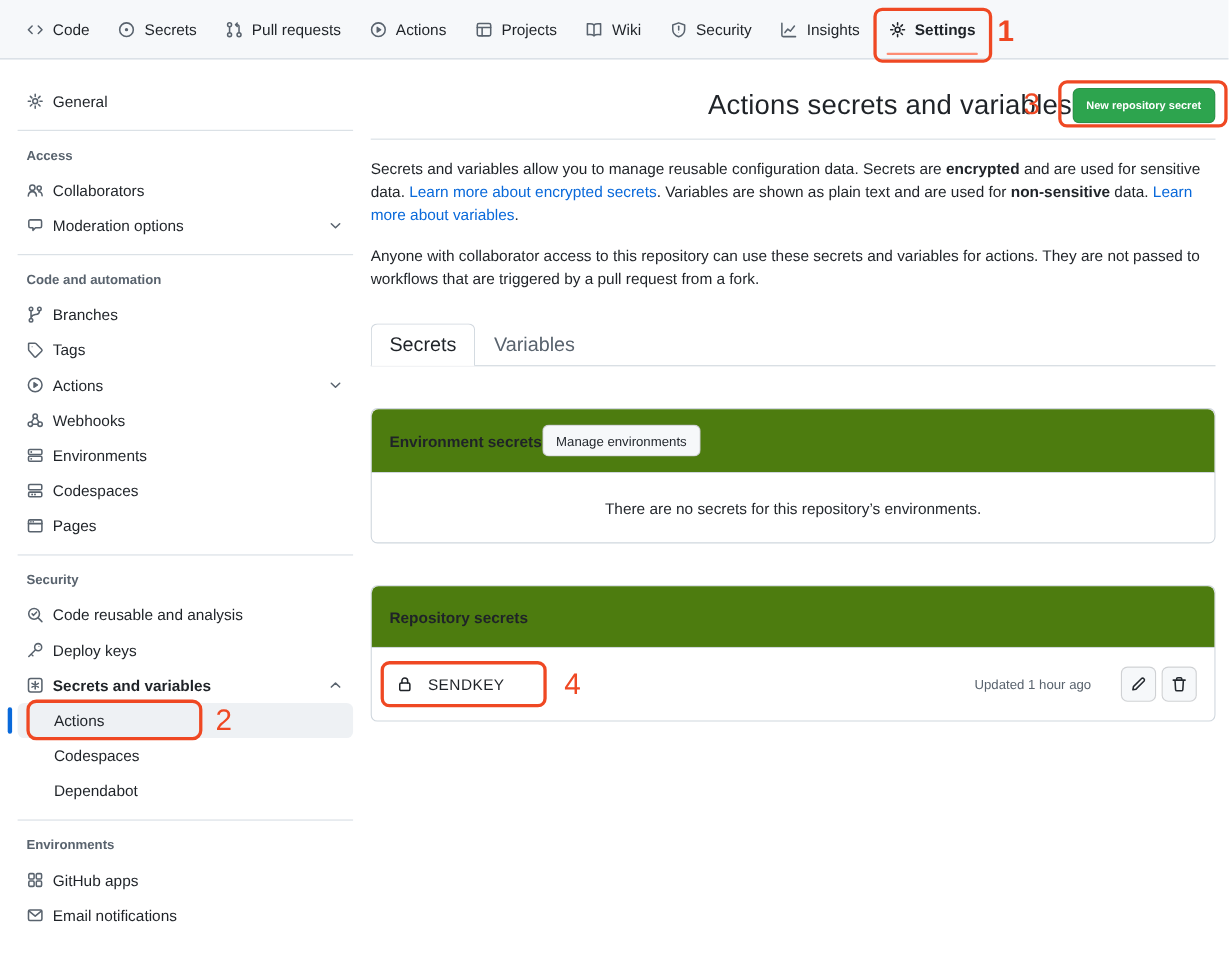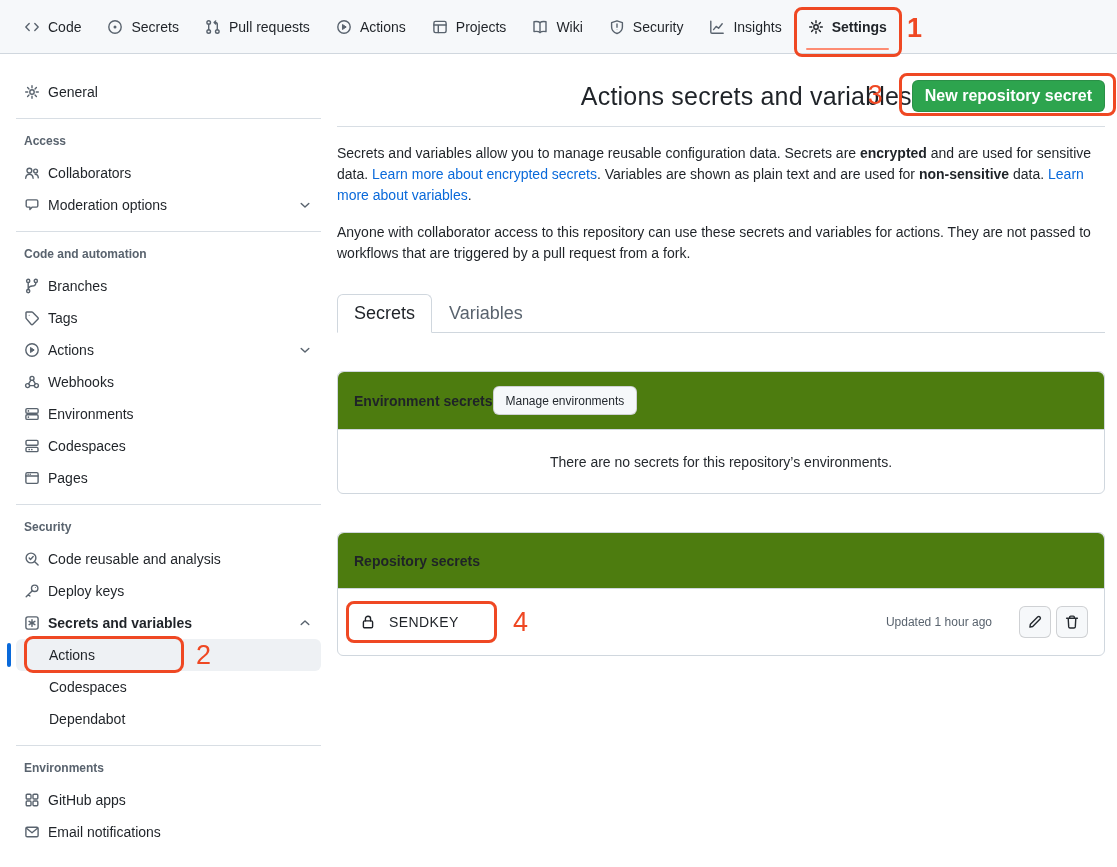--- a/index.html
+++ b/index.html
@@ -52,21 +52,21 @@
     font-size:12px; font-weight:bold; color:#59636e;
     padding:0 8px; margin:12px 0 6px; height:20px; display:flex; align-items:center;
   }
   .side-divider { border-top:1px solid #d8dee4; margin:10px 0; }
 
   
   .main { width:768px; margin-left:16px; padding-top:26px; position:relative; }
   .main-header { display:flex; justify-content:flex-end; align-items:center; }
   h1.page-title { font-size:25px; font-weight:400; margin:0; letter-spacing:0.2px; }
   .btn-primary {
-    background:#2da44e; color:#fff; font-size:16px; font-weight:bold;
+    background:#2da44e; color:#fff; font-size:10px; font-weight:bold;
     border:1px solid rgba(27,31,36,0.15); border-radius:6px;
     height:32px; padding:0 12px; cursor:pointer;
     font-family:inherit;
   }
   .main-hr { border-top:1px solid #d8dee4; margin-top:14px; }
   .main p { font-size:14px; line-height:21px; margin:16px 0 0; }
   .seg-link { color:#0969da; text-decoration:none; cursor:pointer; }
   .seg-bold { font-weight:bold; }
 
   .tabnav { margin-top:30px; border-bottom:1px solid #d0d7de; display:flex; }

